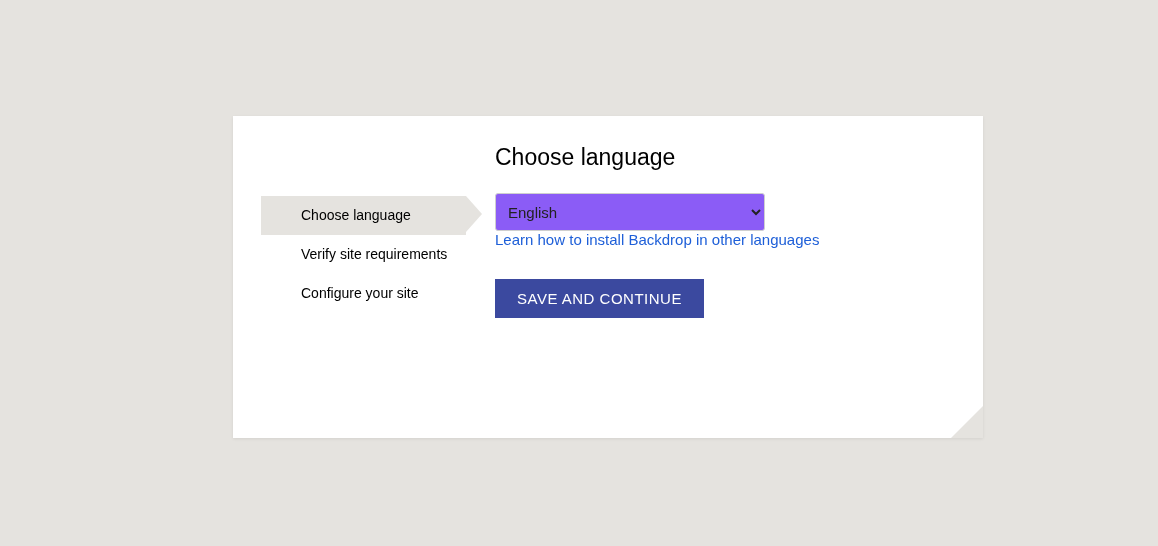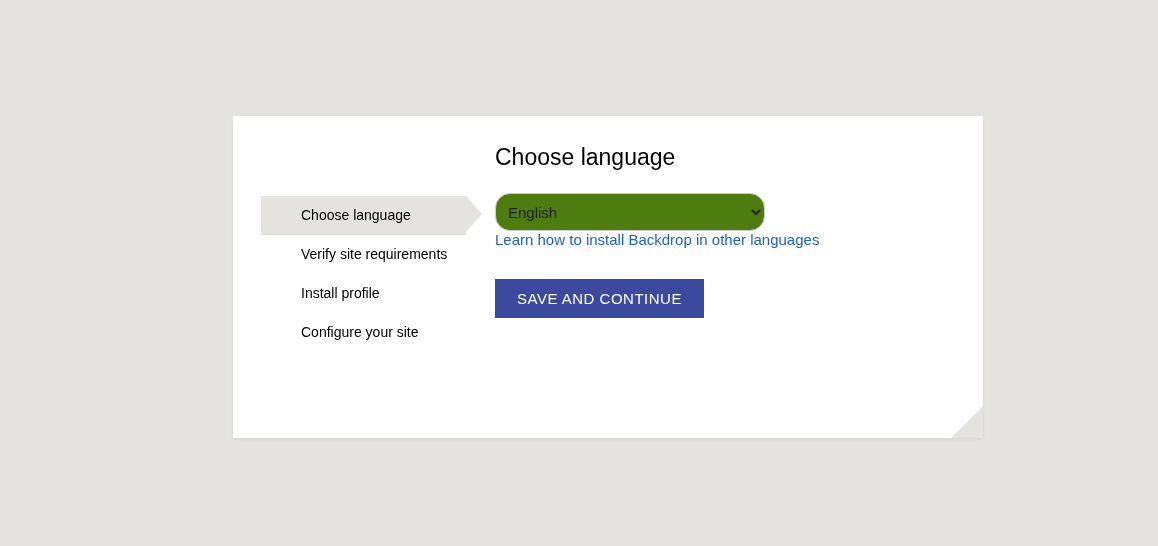--- a/index.html
+++ b/index.html
@@ -62,22 +62,22 @@
       font-weight: 400;
       color: #000;
       margin-bottom: 22px;
     }
     .lang-select {
       width: 270px;
       height: 38px;
       font-size: 15px;
       padding: 8px 8px;
       border: 1px solid #cfcfcf;
-      border-radius: 15px;
-      background: #4d7c0f;
+      border-radius: 3px;
+      background: #8b5cf6;
       color: #222;
       appearance: auto;
     }
     .help-link {
       display: inline-block;
       font-size: 15px;
       color: #1e5fd8;
       text-decoration: none;
     }
     .submit-btn {
@@ -106,23 +106,20 @@
 
 <div class="card">
   <div class="sidebar">
     <div class="step active">
       <span>Choose language</span>
     </div>
     <div class="step">
       <span>Verify site requirements</span>
     </div>
     <div class="step">
-      <span>Install profile</span>
-    </div>
-    <div class="step">
       <span>Configure your site</span>
     </div>
   </div>
 
   <div class="main">
     <h1 class="title">Choose language</h1>
     <select class="lang-select">
       <option>English</option>
     </select>
     <a href="#" class="help-link">Learn how to install Backdrop in other languages</a>

